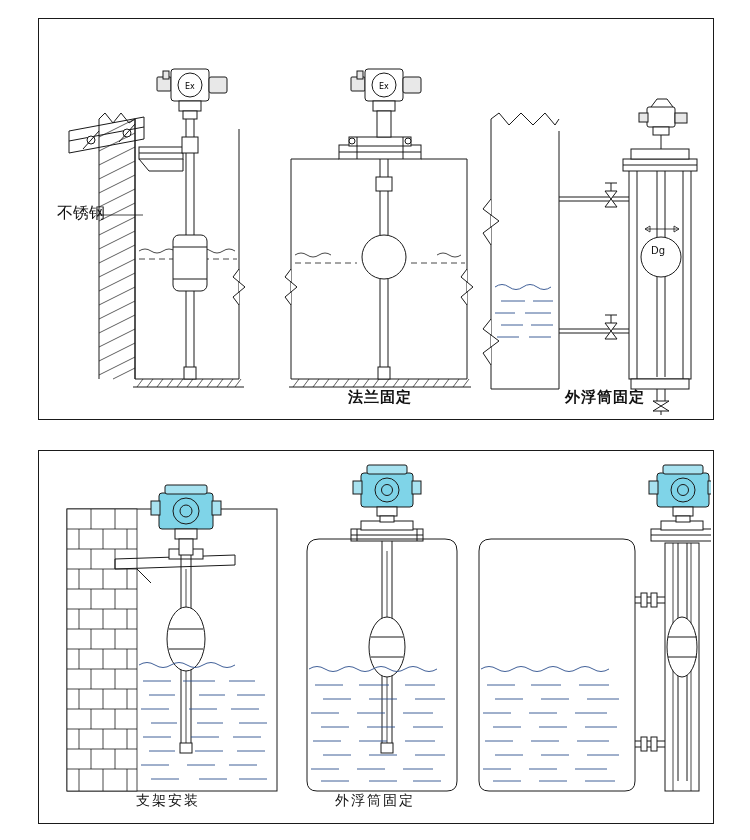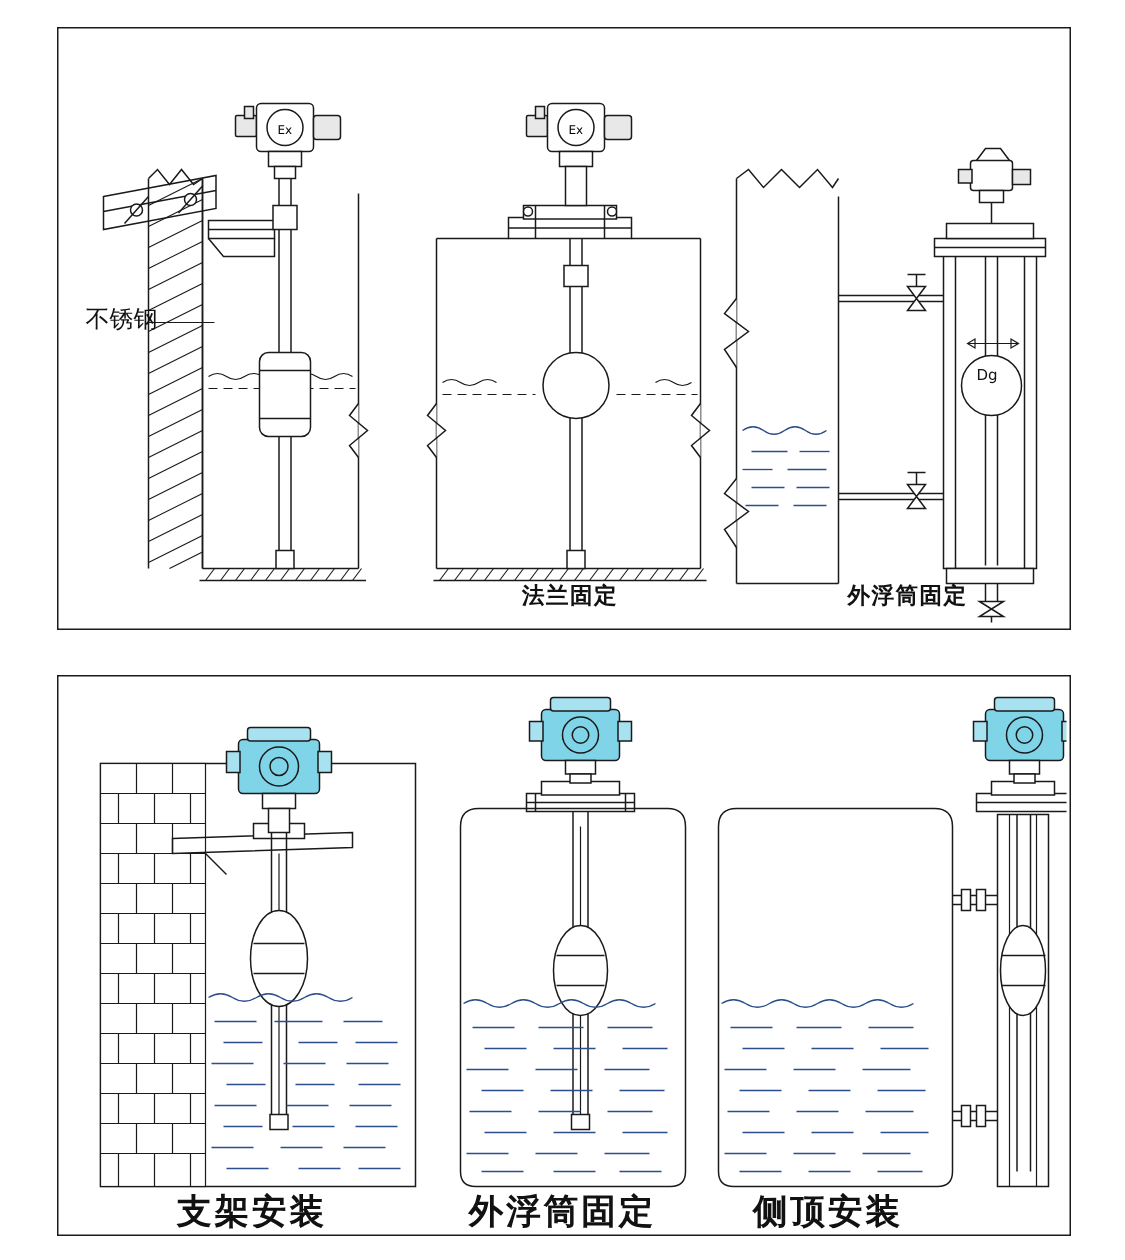--- a/index.html
+++ b/index.html
@@ -9,21 +9,21 @@
   .panel{position:absolute;border:1px solid #1a1a1a;background:#fff;}
   .panel-top{left:38px;top:18px;width:674px;height:400px;}
   .panel-bottom{left:38px;top:450px;width:674px;height:372px;}
 
   .caption{
     position:absolute;text-align:center;white-space:nowrap;
     font-family:"DejaVu Sans","Liberation Sans",sans-serif;
     color:#111;
   }
   .cap-top{font-size:15px;font-weight:600;letter-spacing:1px;}
-  .cap-bottom{font-size:23px;font-weight:700;letter-spacing:2px;}
+  .cap-bottom{font-size:14px;font-weight:400;letter-spacing:2px;}
 
   .lbl{position:absolute;font-size:16px;font-family:"DejaVu Sans","Liberation Sans",sans-serif;color:#111;white-space:nowrap;}
 
   svg{display:block;}
   .ln{stroke:#1a1a1a;fill:none;stroke-width:1;}
   .ln-thin{stroke:#1a1a1a;fill:none;stroke-width:0.8;}
   .hatch{stroke:#1a1a1a;stroke-width:0.7;}
   .wave{stroke:#2b4e8c;stroke-width:0.9;fill:none;}
   .waveblk{stroke:#1a1a1a;stroke-width:0.8;fill:none;}
   .fillwhite{fill:#fff;}
@@ -531,15 +531,14 @@
           <line class="ln" x1="596" y1="296" x2="626" y2="296"></line>
           <rect class="ln fillwhite" x="602" y="286" width="6" height="14"></rect>
           <rect class="ln fillwhite" x="612" y="286" width="6" height="14"></rect>
         </g>
       </g>
     </svg>
   </div>
 
   <div class="caption cap-bottom" style="left:68px;top:792px;width:200px;">支架安装</div>
   <div class="caption cap-bottom" style="left:285px;top:792px;width:180px;">外浮筒固定</div>
-  <div class="caption cap-bottom" style="left:462px;top:792px;width:180px;">侧顶安装</div>
 
 </div>
 
 </body></html>

